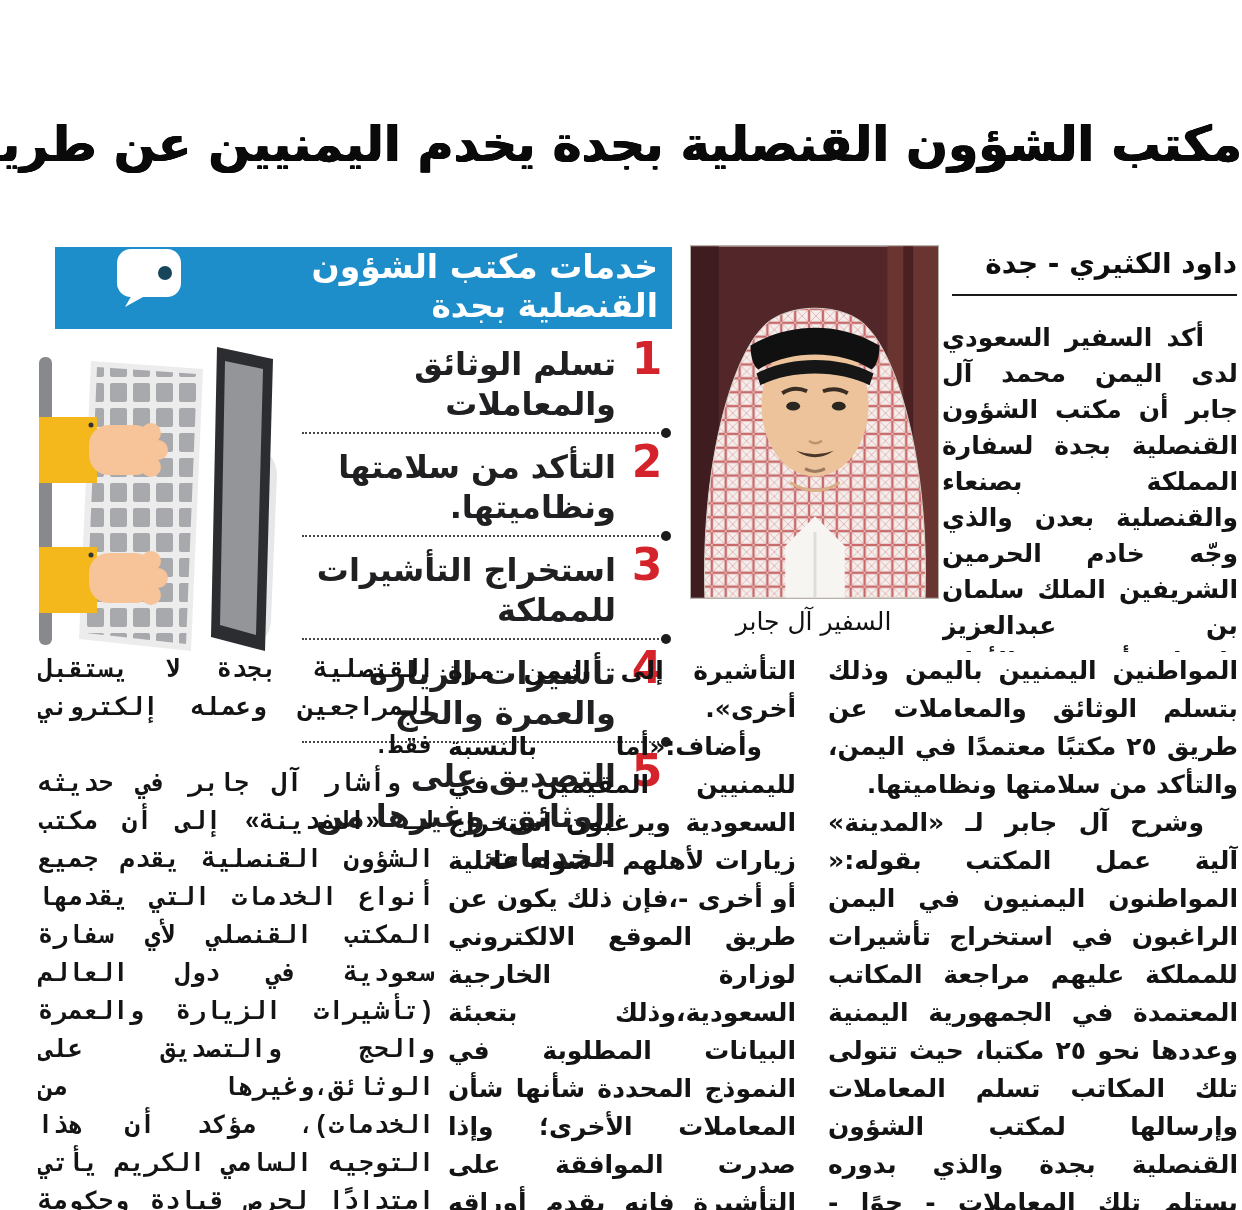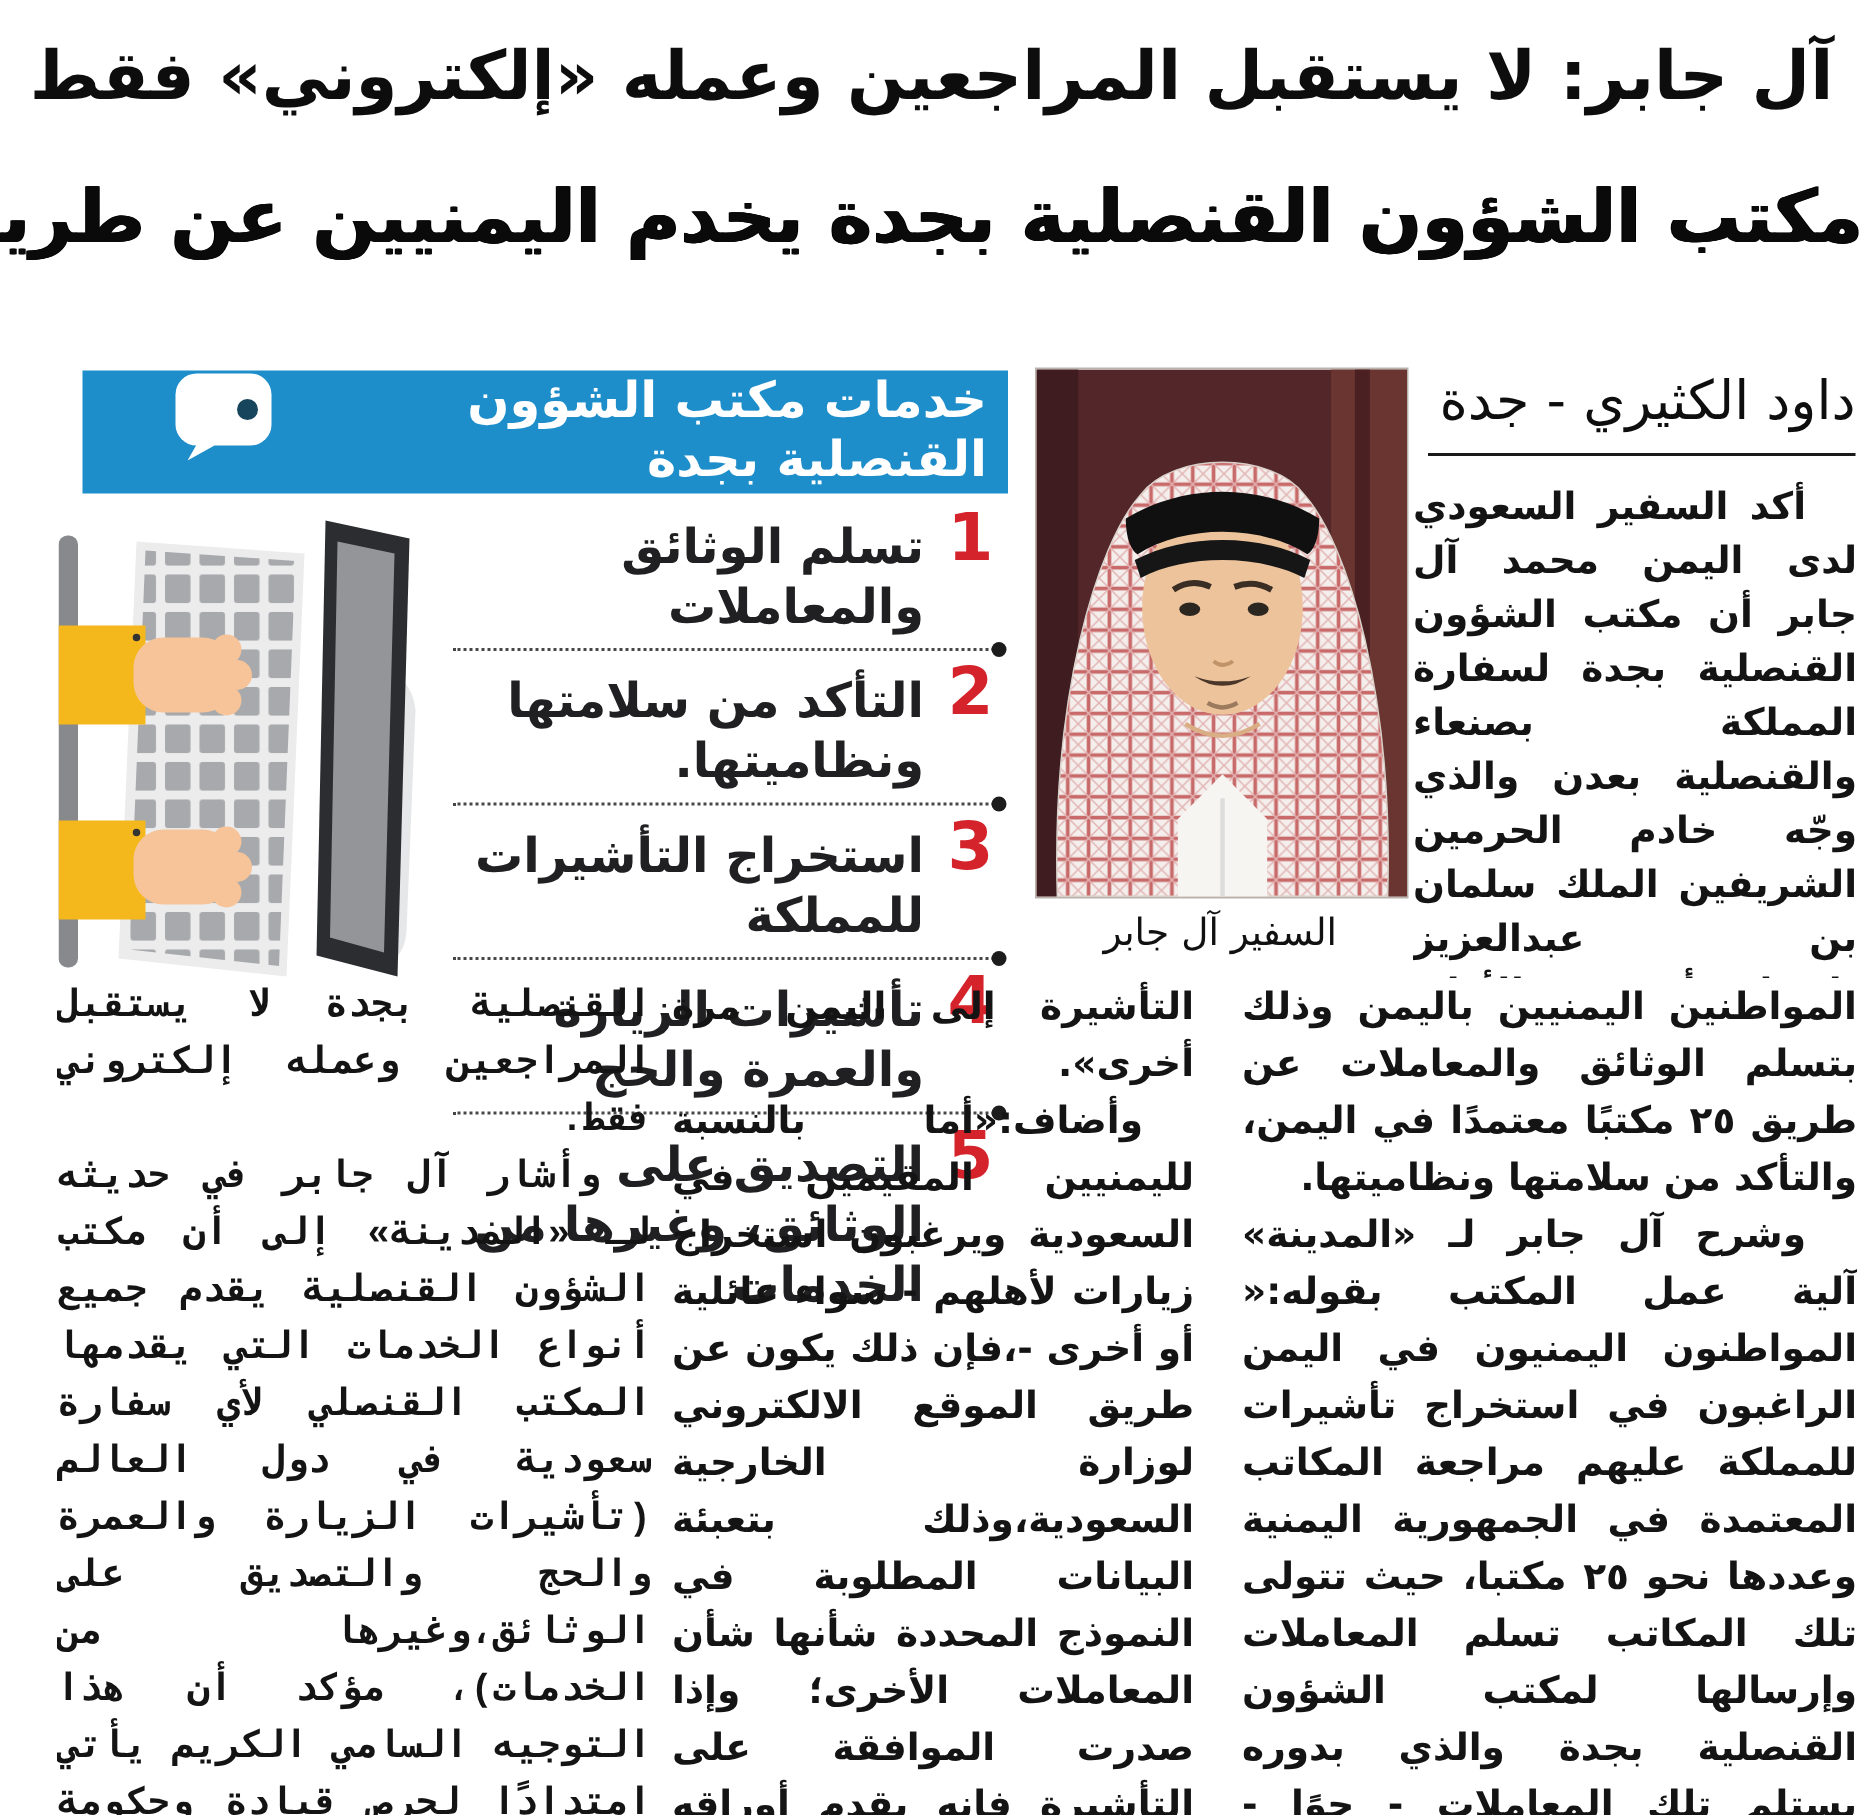--- a/index.html
+++ b/index.html
@@ -38,37 +38,36 @@
   }
   .service.last::after { display:none; }
   .num { color:#d5232b; font-size:44px; font-weight:900; line-height:1.05; min-width:46px; text-align:center; }
   .txt { flex:1; font-size:32px; font-weight:700; color:#202022; text-align:right; line-height:1.25; padding-top:8px; }
   
   .photo-fig { position:absolute; left:688px; top:245px; width:251px; margin:0; }
   .photo-frame { display:block; border:1px solid #b9b2ab; }
   .photo-cap { text-align:center; font-size:25px; margin-top:8px; color:#111; font-weight:400; }
   
   .byline-wrap { position:absolute; left:952px; top:247px; width:285px; }
-  .byline { font-size:36px; font-weight:400; text-align:right; color:#0e0e0e; }
+  .byline { font-size:28px; font-weight:700; text-align:right; color:#0e0e0e; }
   .byline-rule { height:2px; background:#1a1a1a; margin-top:14px; }
   
   .col { position:absolute; font-size:25px; line-height:38px; font-weight:700; color:#141414; overflow:hidden; }
   .col p { margin:0; text-align:justify; }
   .indent { text-indent:34px; }
   .col-right-top { left:942px; top:320px; width:296px; height:332px; line-height:36px; }
   .col-right-bottom { left:828px; top:652px; width:410px; height:558px; }
   .col-middle { left:448px; top:652px; width:348px; height:558px; }
   .col-left { left:38px; top:652px; width:396px; height:558px;font-family:Liberation Mono, monospace; }
 </style>
 </head>
 <body>
 
 <div class="page">
 
-  <div class="kicker">آل جابر: لا يستقبل المراجعين وعمله «إلكتروني» فقط</div>
   <h1 class="headline">مكتب الشؤون القنصلية بجدة يخدم اليمنيين عن طريق 25 مكتباً</h1>
 
   <section class="infographic">
     <div class="ig-banner">
       <span class="ig-title">خدمات مكتب الشؤون القنصلية بجدة</span>
       <span>
         <svg width="72" height="60" viewBox="0 0 72 60">
           <rect x="4" y="2" width="64" height="48" rx="14" fill="#ffffff"></rect>
           <path d="M20,46 L12,60 L30,50 Z" fill="#ffffff"></path>
           <circle cx="52" cy="26" r="7" fill="#17455c"></circle>

